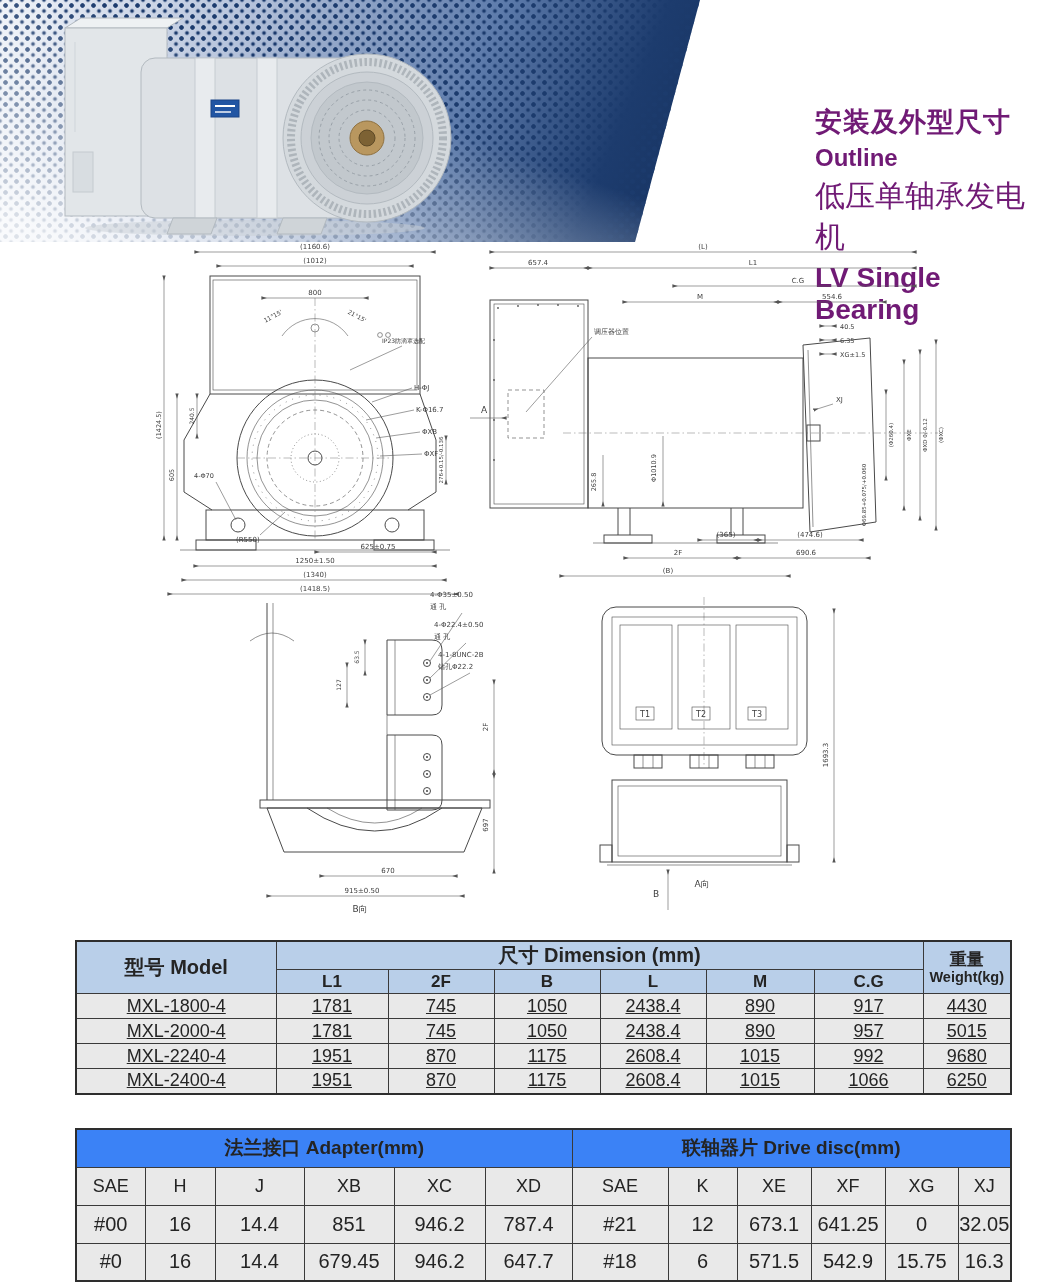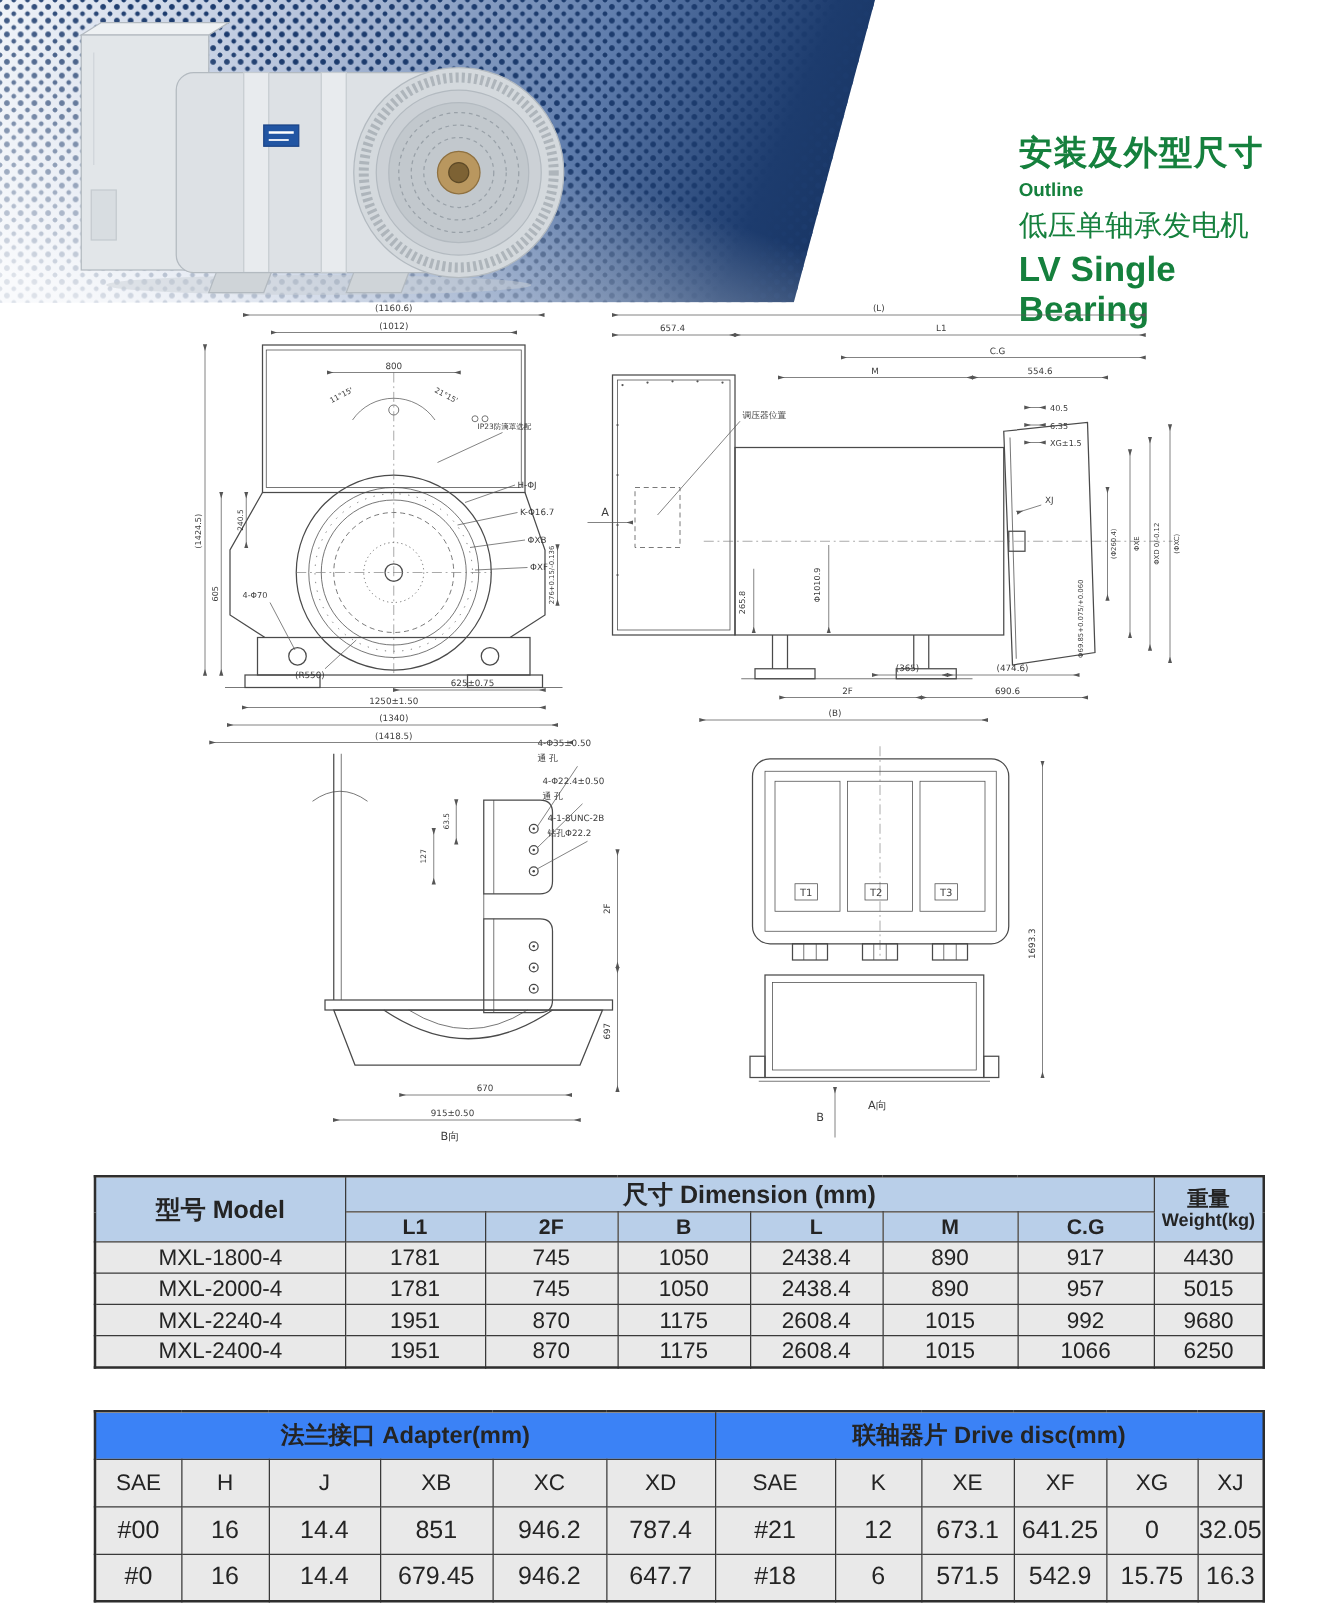--- a/index.html
+++ b/index.html
@@ -12,24 +12,24 @@
     clip-path:polygon(0 0, 700px 0, 635px 242px, 0 242px);
     background:
       radial-gradient(#1c3b6d 1.9px, rgba(28,59,109,0) 2.7px),
       radial-gradient(#1c3b6d 1.5px, rgba(28,59,109,0) 2.3px),
       linear-gradient(112deg,#eef2f8 0%, #b7c4dc 30%, #5d7bab 62%, #1d3c6e 82%, #142f5b 100%);
     background-size:11px 11px, 11px 11px, 100% 100%;
     background-position:0 0, 5.5px 5.5px, 0 0; }
   .halftone:after { content:""; position:absolute; inset:0;
     background:linear-gradient(200deg, rgba(255,255,255,0) 45%, rgba(255,255,255,.85) 95%); }
 
-  .title-block { position:absolute; left:815px; top:104px; width:230px; color:#15803d; }
+  .title-block { position:absolute; left:815px; top:104px; width:230px; color:#701a75; }
   .title-block .t-zh { font-size:27px; font-weight:bold; letter-spacing:1px; }
-  .title-block .t-en { font-size:15px; font-weight:bold; margin-top:4px; }
-  .title-block .s-zh { font-size:23px; margin-top:4px; }
+  .title-block .t-en { font-size:24px; font-weight:bold; margin-top:4px; }
+  .title-block .s-zh { font-size:30px; margin-top:4px; }
   .title-block .s-en { font-size:28px; margin-top:4px;font-weight:bold; }
 
   
   svg { position:absolute; overflow:visible; }
   svg text { font-family:"DejaVu Sans", sans-serif; fill:#3d3d3d; }
   .ln   { stroke:#4a4a4a; stroke-width:1; fill:none; }
   .lnT  { stroke:#4a4a4a; stroke-width:.6; fill:none; }
   .dim  { stroke:#5a5a5a; stroke-width:.6; fill:none; }
   .cl   { stroke:#777; stroke-width:.5; fill:none; stroke-dasharray:8 3 1.5 3; }
   .dash { stroke:#666; stroke-width:.7; fill:none; stroke-dasharray:4 3; }
@@ -41,21 +41,21 @@
   
   table { border-collapse:collapse; table-layout:fixed; position:absolute; left:75px; width:935px;
           background:#e9e9e9; }
   th, td { border:1.6px solid #3a3a3a; text-align:center; vertical-align:middle;
            color:#242424; overflow:hidden; white-space:nowrap; }
   table { border:2.5px solid #2e2e2e; }
   .dim-table { top:940px;padding-left:44px; }
   .dim-table th { background:#b9cfe9; }
   .dim-table .h-main { font-size:20px; font-weight:bold; height:28px; }
   .dim-table .h-sub th { font-size:17px; font-weight:bold; height:24px; }
-  .dim-table td { font-size:18px; height:25px; background:#e9e9e9; }
+  .dim-table td { font-size:18px; height:25px; background:#e9e9e9;text-decoration:underline; }
   .weight-h div:first-child { font-size:17px; font-weight:bold; line-height:19px; }
   .weight-h div:last-child  { font-size:14.5px; font-weight:bold; line-height:16px; }
   .ad-table { top:1128px; }
   .ad-table th { background:#3b82f6; font-size:19px; font-weight:bold; height:38px; }
   .ad-table .h-sub th { background:#e9e9e9; font-size:18px; font-weight:normal; }
   .ad-table td { font-size:20px; height:38px; }
 </style>
 </head>
 <body>
 

